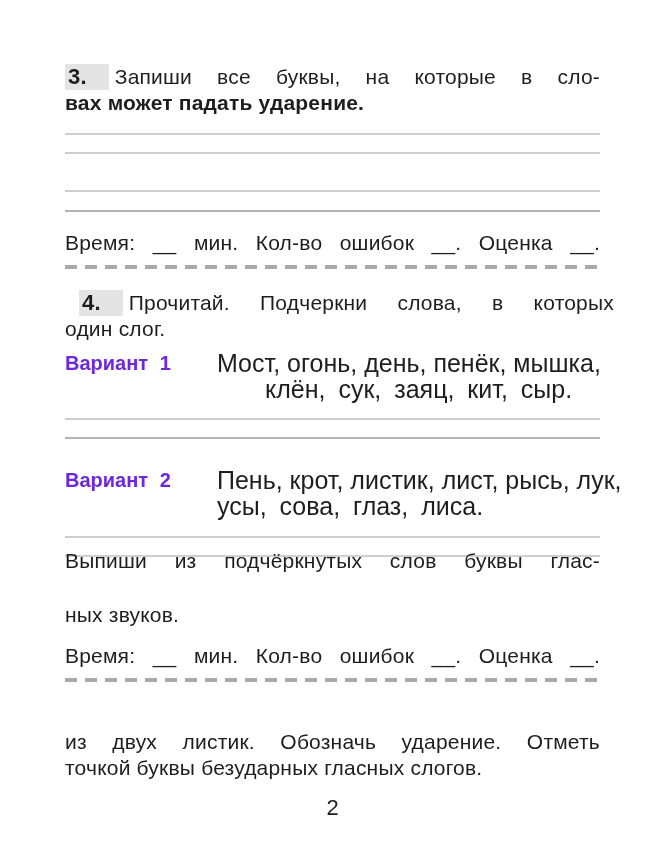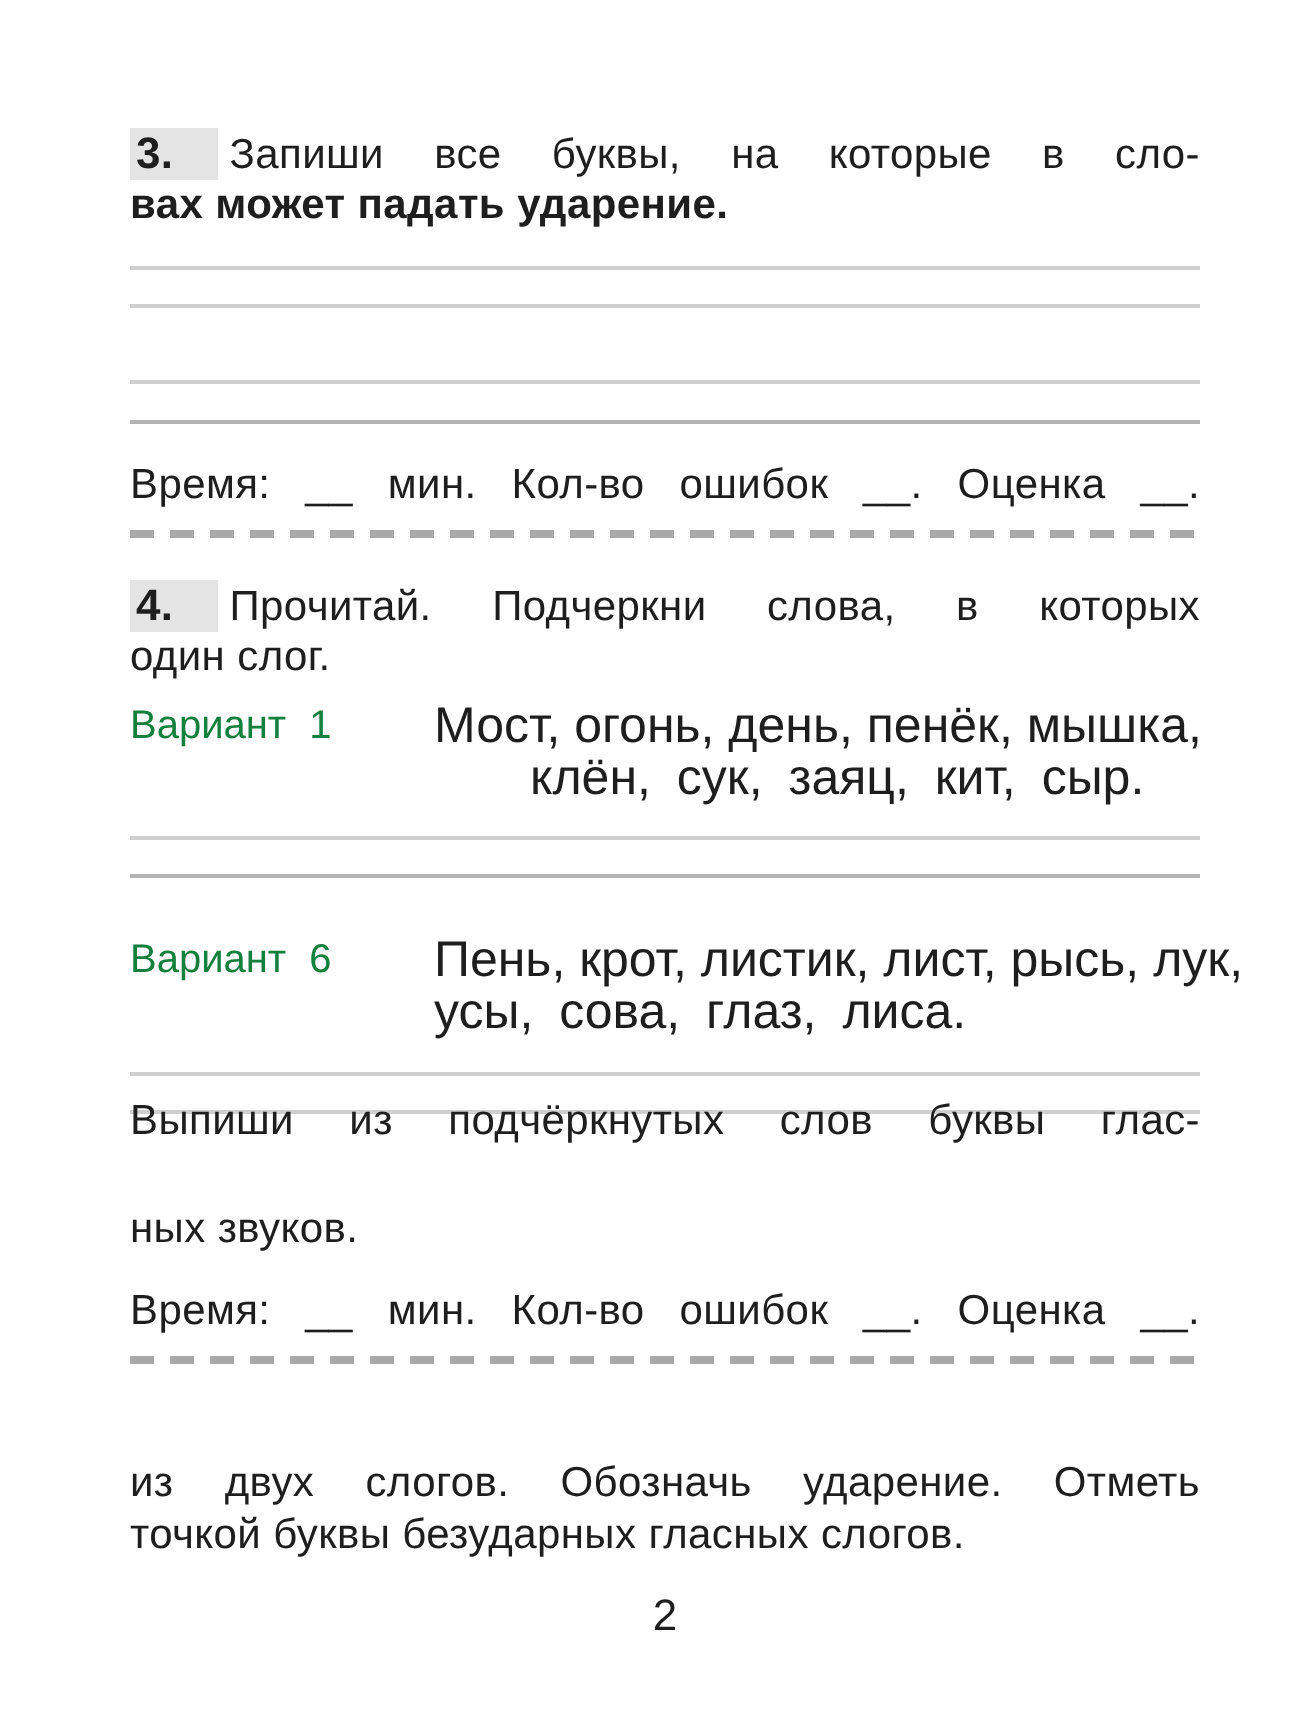--- a/index.html
+++ b/index.html
@@ -61,24 +61,24 @@
       left: 0;
       width: 535px;
       height: 4px;
       background-image: linear-gradient(to right, #a9a9a9 0, #a9a9a9 12px, transparent 12px, transparent 20px);
       background-size: 20px 4px;
       background-repeat: repeat-x;
     }
     .variant-label {
       position: absolute;
       left: 0;
-      font-weight: normal;
+      font-weight: bold;
       font-size: 20px;
       line-height: 26px;
-      color: #15803d;
+      color: #6d28d9;
       white-space: nowrap;
       word-spacing: 6px;
     }
     .variant-text {
       position: absolute;
       left: 152px;
       width: 383px;
       font-size: 25px;
       line-height: 26px;
       white-space: nowrap;
@@ -109,43 +109,43 @@
   <div class="text-line last" style="top:90px;font-weight:bold;">вах может падать ударение.</div>
 
   <div class="rule" style="top:133px;"></div>
   <div class="rule" style="top:152px;"></div>
   <div class="rule" style="top:190px;"></div>
   <div class="rule dark" style="top:210px;"></div>
 
   <div class="text-line" style="top:230px;">Время: __ мин. Кол-во ошибок __. Оценка __.</div>
   <div class="dashed" style="top:265px;"></div>
 
-  <div class="text-line" style="top:290px;">
+  <div class="text-line" style="top:290px;margin-left:14px;">
     <span class="num-badge">4.</span><span>Прочитай. Подчеркни слова, в которых</span>
   </div>
   <div class="text-line last" style="top:316px;">один слог.</div>
 
   <div class="variant-label" style="top:350px;">Вариант 1</div>
   <div class="variant-text" style="top:350px;">Мост, огонь, день, пенёк, мышка,</div>
   <div class="variant-text last" style="top:376px;margin-left:48px;">клён, сук, заяц, кит, сыр.</div>
 
   <div class="rule" style="top:418px;"></div>
   <div class="rule dark" style="top:437px;"></div>
 
-  <div class="variant-label" style="top:467px;">Вариант 6</div>
+  <div class="variant-label" style="top:467px;">Вариант 2</div>
   <div class="variant-text" style="top:467px;">Пень, крот, листик, лист, рысь, лук,</div>
   <div class="variant-text last" style="top:493px;">усы, сова, глаз, лиса.</div>
 
   <div class="rule" style="top:536px;"></div>
   <div class="rule" style="top:555px;"></div>
 
   <div class="text-line" style="top:548px;">Выпиши из подчёркнутых слов буквы глас-</div>
   <div class="text-line last" style="top:602px;">ных звуков.</div>
 
   <div class="text-line" style="top:643px;">Время: __ мин. Кол-во ошибок __. Оценка __.</div>
   <div class="dashed" style="top:678px;"></div>
 
-  <div class="text-line" style="top:729px;">из двух слогов. Обозначь ударение. Отметь</div>
+  <div class="text-line" style="top:729px;">из двух листик. Обозначь ударение. Отметь</div>
   <div class="text-line last" style="top:755px;">точкой буквы безударных гласных слогов.</div>
 
   <div class="page-number" style="top:795px;">2</div>
 
 </div>
 
 </body></html>

